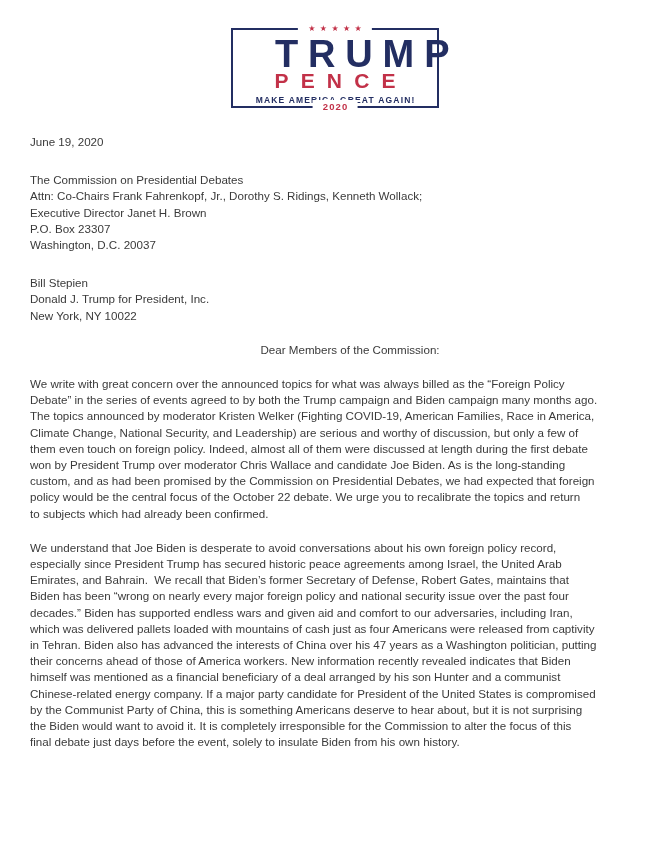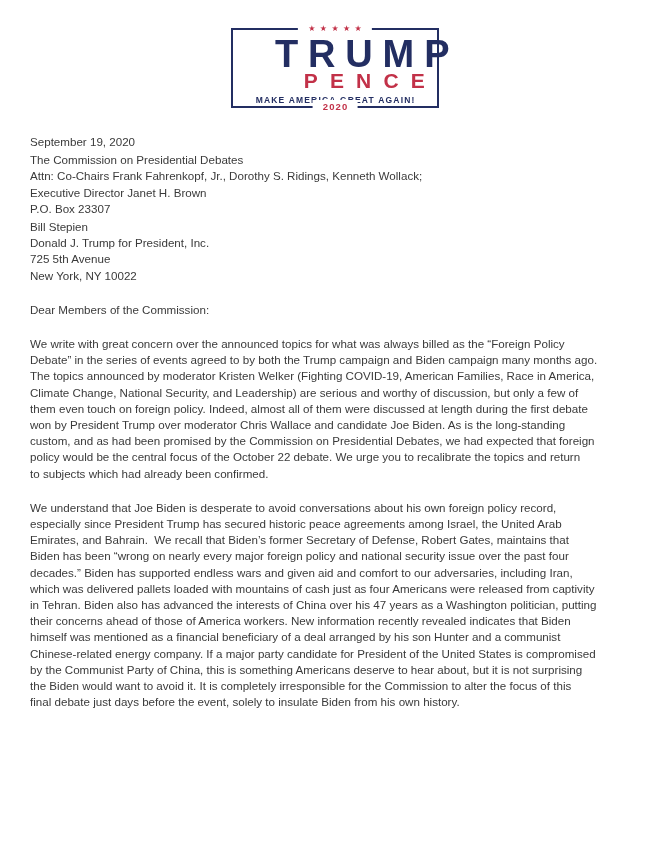--- a/index.html
+++ b/index.html
@@ -32,21 +32,21 @@
   .logo-name-top {
     margin-top: 9px;
     color: var(--navy, #232e62);
     font-size: 38px; line-height: 30px; font-weight: bold;
     letter-spacing: 0.26em; text-indent: 0.26em; margin-left: 32px;
   }
   .logo-name-bottom {
     margin-top: 1px;
     color: var(--red, #c23148);
     font-size: 21px; line-height: 21px; font-weight: bold;
-    letter-spacing: 0.58em; text-indent: 0.58em; text-align: right;
+    letter-spacing: 0.58em; text-indent: 0.58em;
   }
   .logo-tagline {
     margin-top: 5px;
     color: var(--navy, #232e62);
     font-size: 8.5px; line-height: 9px; font-weight: bold;
     letter-spacing: 0.14em; text-indent: 0.14em;
     white-space: nowrap;
   }
   .logo-year {
     position: absolute; bottom: -8px; left: 50%; transform: translateX(-50%);
@@ -58,23 +58,23 @@
     text-align: center;
   }
 
   
   .content {
     padding: 0 0 0 30px;
     color: var(--text, #3a3a3a);
     font-size: 11.6px; line-height: 16.2px;
   }
   .date { margin-top: 26px; }
-  .block { margin-top: 2px; }
+  .block { margin-top: 22px; }
   .line { white-space: pre; }
-  .salutation { margin-top: 18px; }
+  .salutation { margin-top: 18px; text-align: center; }
   .para {
     margin: 18px 0 0 0;
     white-space: pre;
   }
 </style>
 </head>
 <body>
 
 <div class="page">
 
@@ -82,33 +82,33 @@
     <div class="logo-box">
       <span class="logo-stars">★★★★★</span>
       <div class="logo-name-top">TRUMP</div>
       <div class="logo-name-bottom">PENCE</div>
       <div class="logo-tagline">MAKE AMERICA GREAT AGAIN!</div>
       <span class="logo-year">2020</span>
     </div>
   </div>
 
   <div class="content">
-    <div class="date">September 19, 2020</div>
+    <div class="date">June 19, 2020</div>
 
     <div class="block">
       <div class="line">The Commission on Presidential Debates</div>
       <div class="line">Attn: Co-Chairs Frank Fahrenkopf, Jr., Dorothy S. Ridings, Kenneth Wollack;</div>
       <div class="line">Executive Director Janet H. Brown</div>
       <div class="line">P.O. Box 23307</div>
+      <div class="line">Washington, D.C. 20037</div>
     </div>
 
     <div class="block">
       <div class="line">Bill Stepien</div>
       <div class="line">Donald J. Trump for President, Inc.</div>
-      <div class="line">725 5th Avenue</div>
       <div class="line">New York, NY 10022</div>
     </div>
 
     <div class="salutation">Dear Members of the Commission:</div>
 
     <p class="para">We write with great concern over the announced topics for what was always billed as the “Foreign Policy
 Debate” in the series of events agreed to by both the Trump campaign and Biden campaign many months ago.
 The topics announced by moderator Kristen Welker (Fighting COVID-19, American Families, Race in America,
 Climate Change, National Security, and Leadership) are serious and worthy of discussion, but only a few of
 them even touch on foreign policy. Indeed, almost all of them were discussed at length during the first debate

